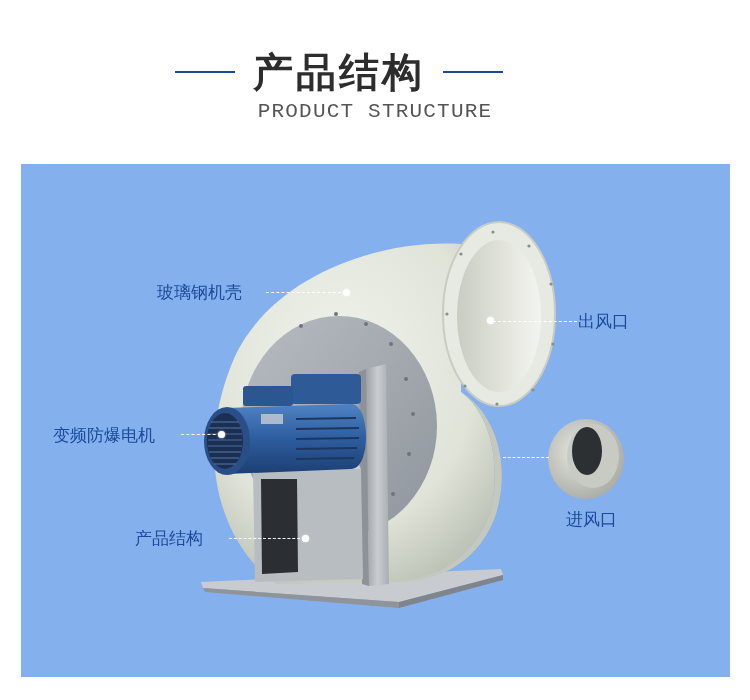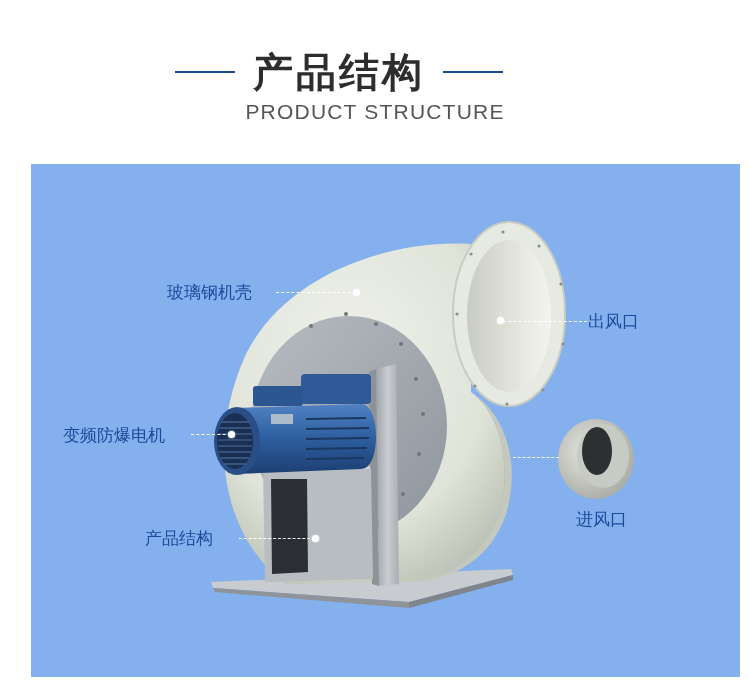--- a/index.html
+++ b/index.html
@@ -1,22 +1,22 @@
 <!DOCTYPE html>
 <html><head>
 <meta charset="utf-8">
 <style>
   html, body { margin:0; padding:0; background:#ffffff; }
   body { width:750px; height:700px; position:relative; overflow:hidden; font-family:"DejaVu Sans", sans-serif; }
   .header { position:absolute; left:0; top:0; width:750px; height:140px; }
   .title-row { position:absolute; left:0; top:42px; width:678px; height:60px; display:flex; align-items:center; justify-content:center; }
   .title-line { width:60px; height:2px; background:#1d4a93; }
   .title-text { font-size:40px; font-weight:bold; color:#2d2d2d; letter-spacing:3px; margin:0 18px; line-height:60px; }
-  .subtitle { position:absolute; left:0; top:100px; width:750px; text-align:center; font-family:Liberation Sans, sans-serif; font-size:21px; color:#555555; letter-spacing:1.2px; }
-  .panel { position:absolute; left:21px; top:164px; width:709px; height:513px; background:#85b0ee; overflow:hidden;margin-left:10px; }
+  .subtitle { position:absolute; left:0; top:100px; width:750px; text-align:center; font-family:Liberation Mono, monospace; font-size:21px; color:#555555; letter-spacing:1.2px; }
+  .panel { position:absolute; left:21px; top:164px; width:709px; height:513px; background:#85b0ee; overflow:hidden; }
   .illus { position:absolute; left:0; top:0; }
   .label { position:absolute; font-size:17px; color:#1b4a9a; white-space:nowrap; line-height:20px; }
   .leader { position:absolute; height:0; border-top:1.5px dashed #ffffff; }
   .dot { position:absolute; width:7px; height:7px; border-radius:50%; background:#ffffff; box-shadow:0 0 2px rgba(255,255,255,.9); }
 </style>
 </head>
 <body>
 
 <div class="header">
   <div class="title-row">

